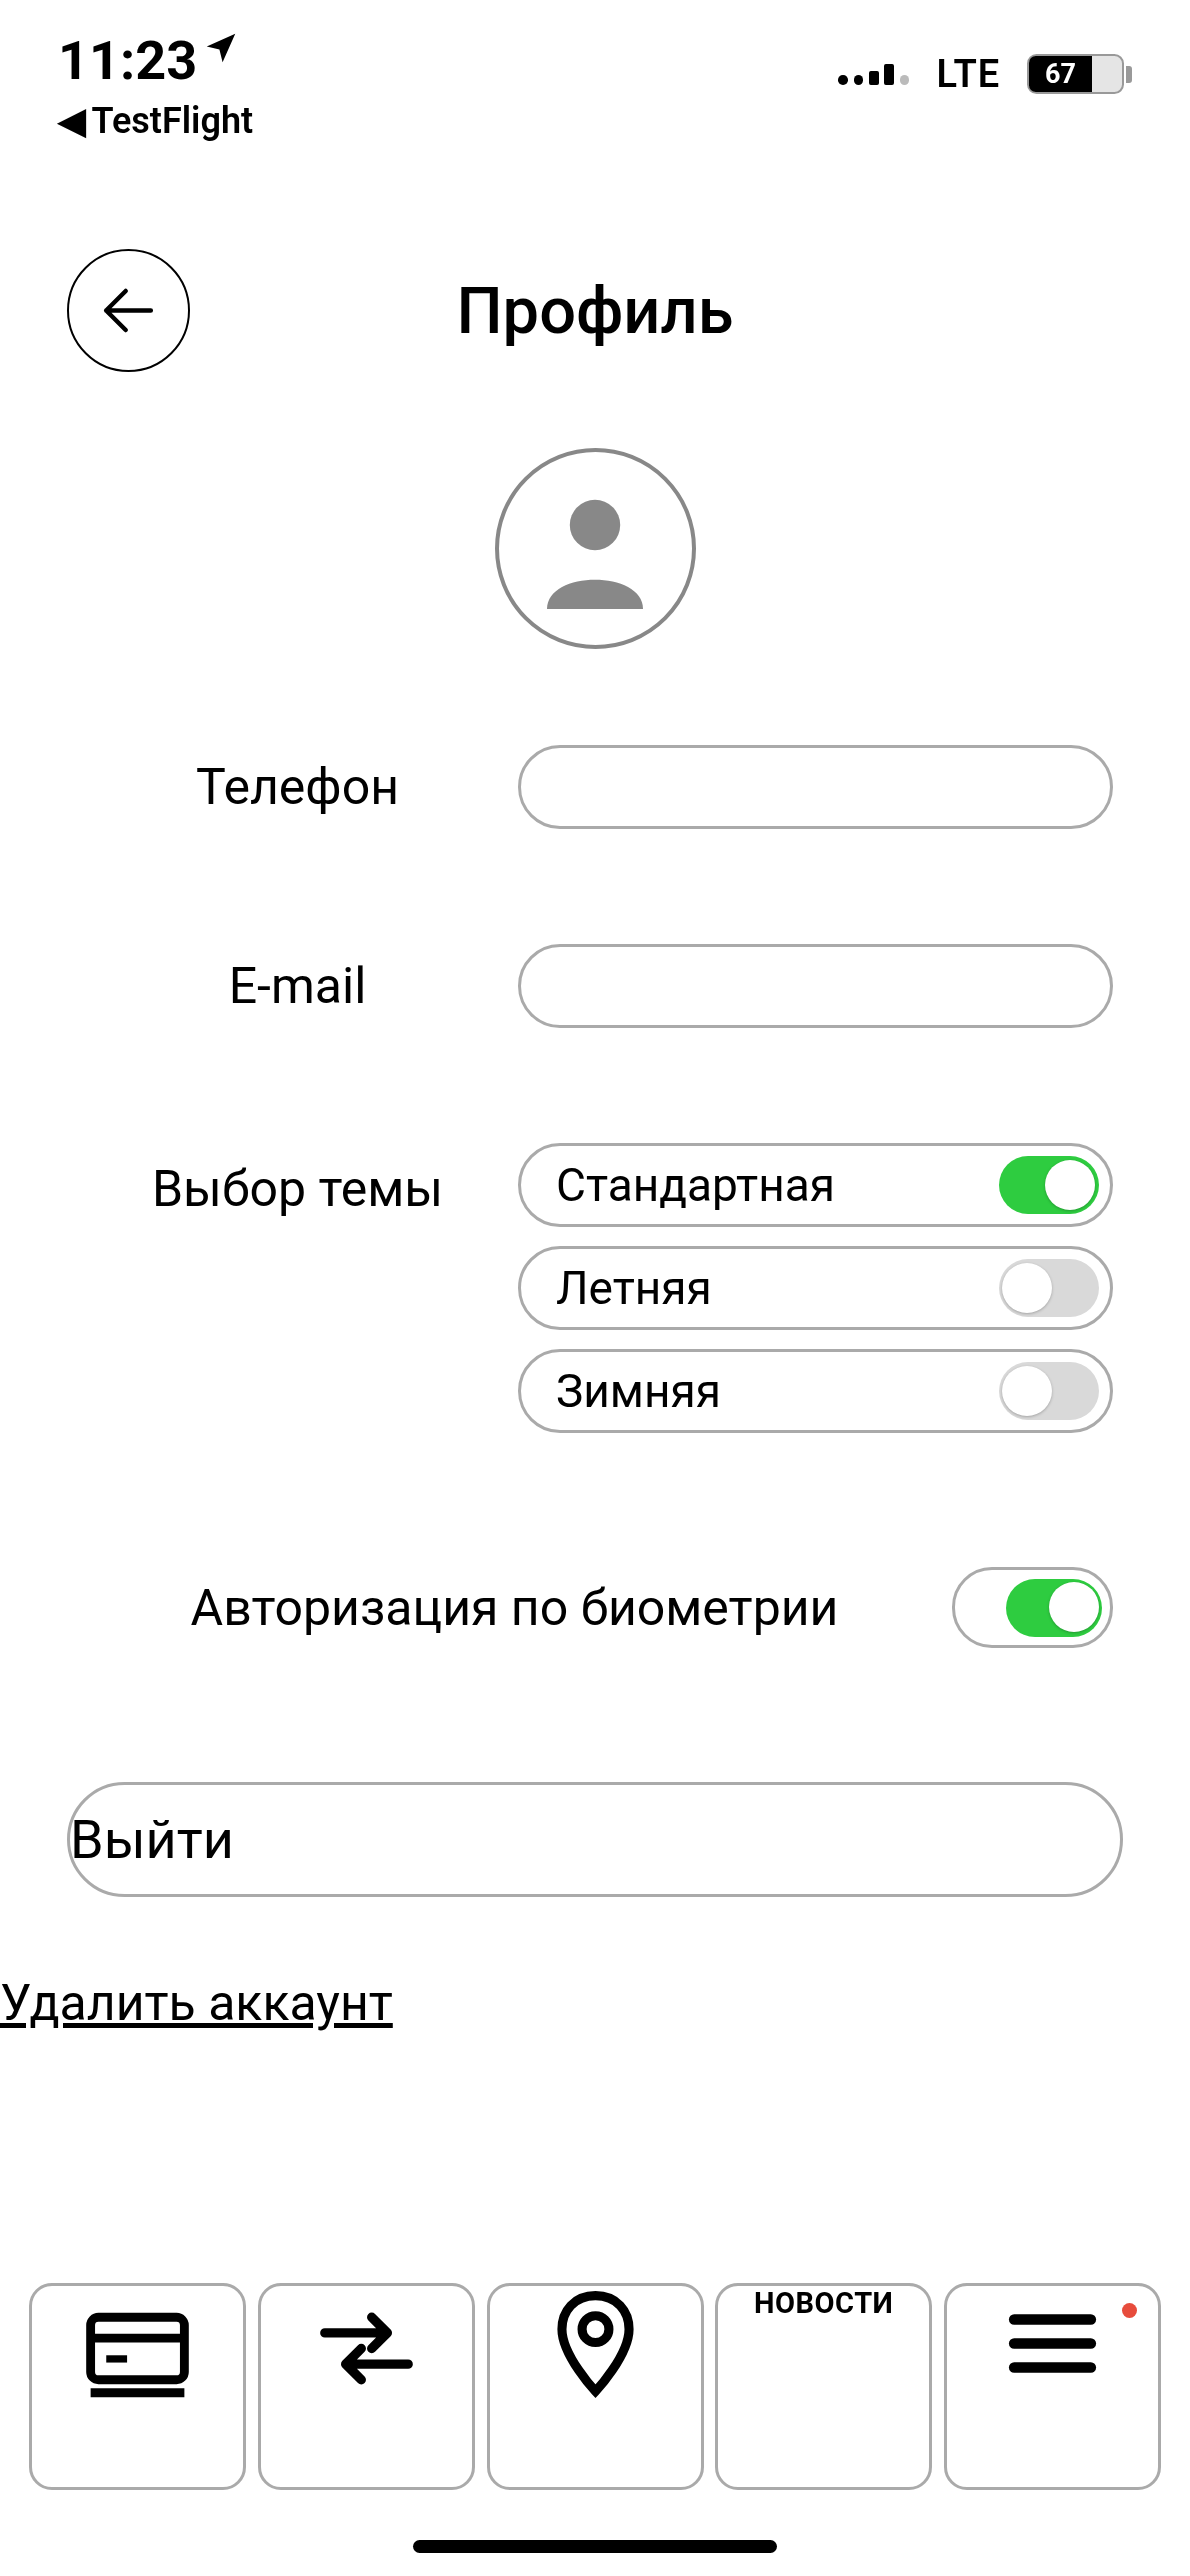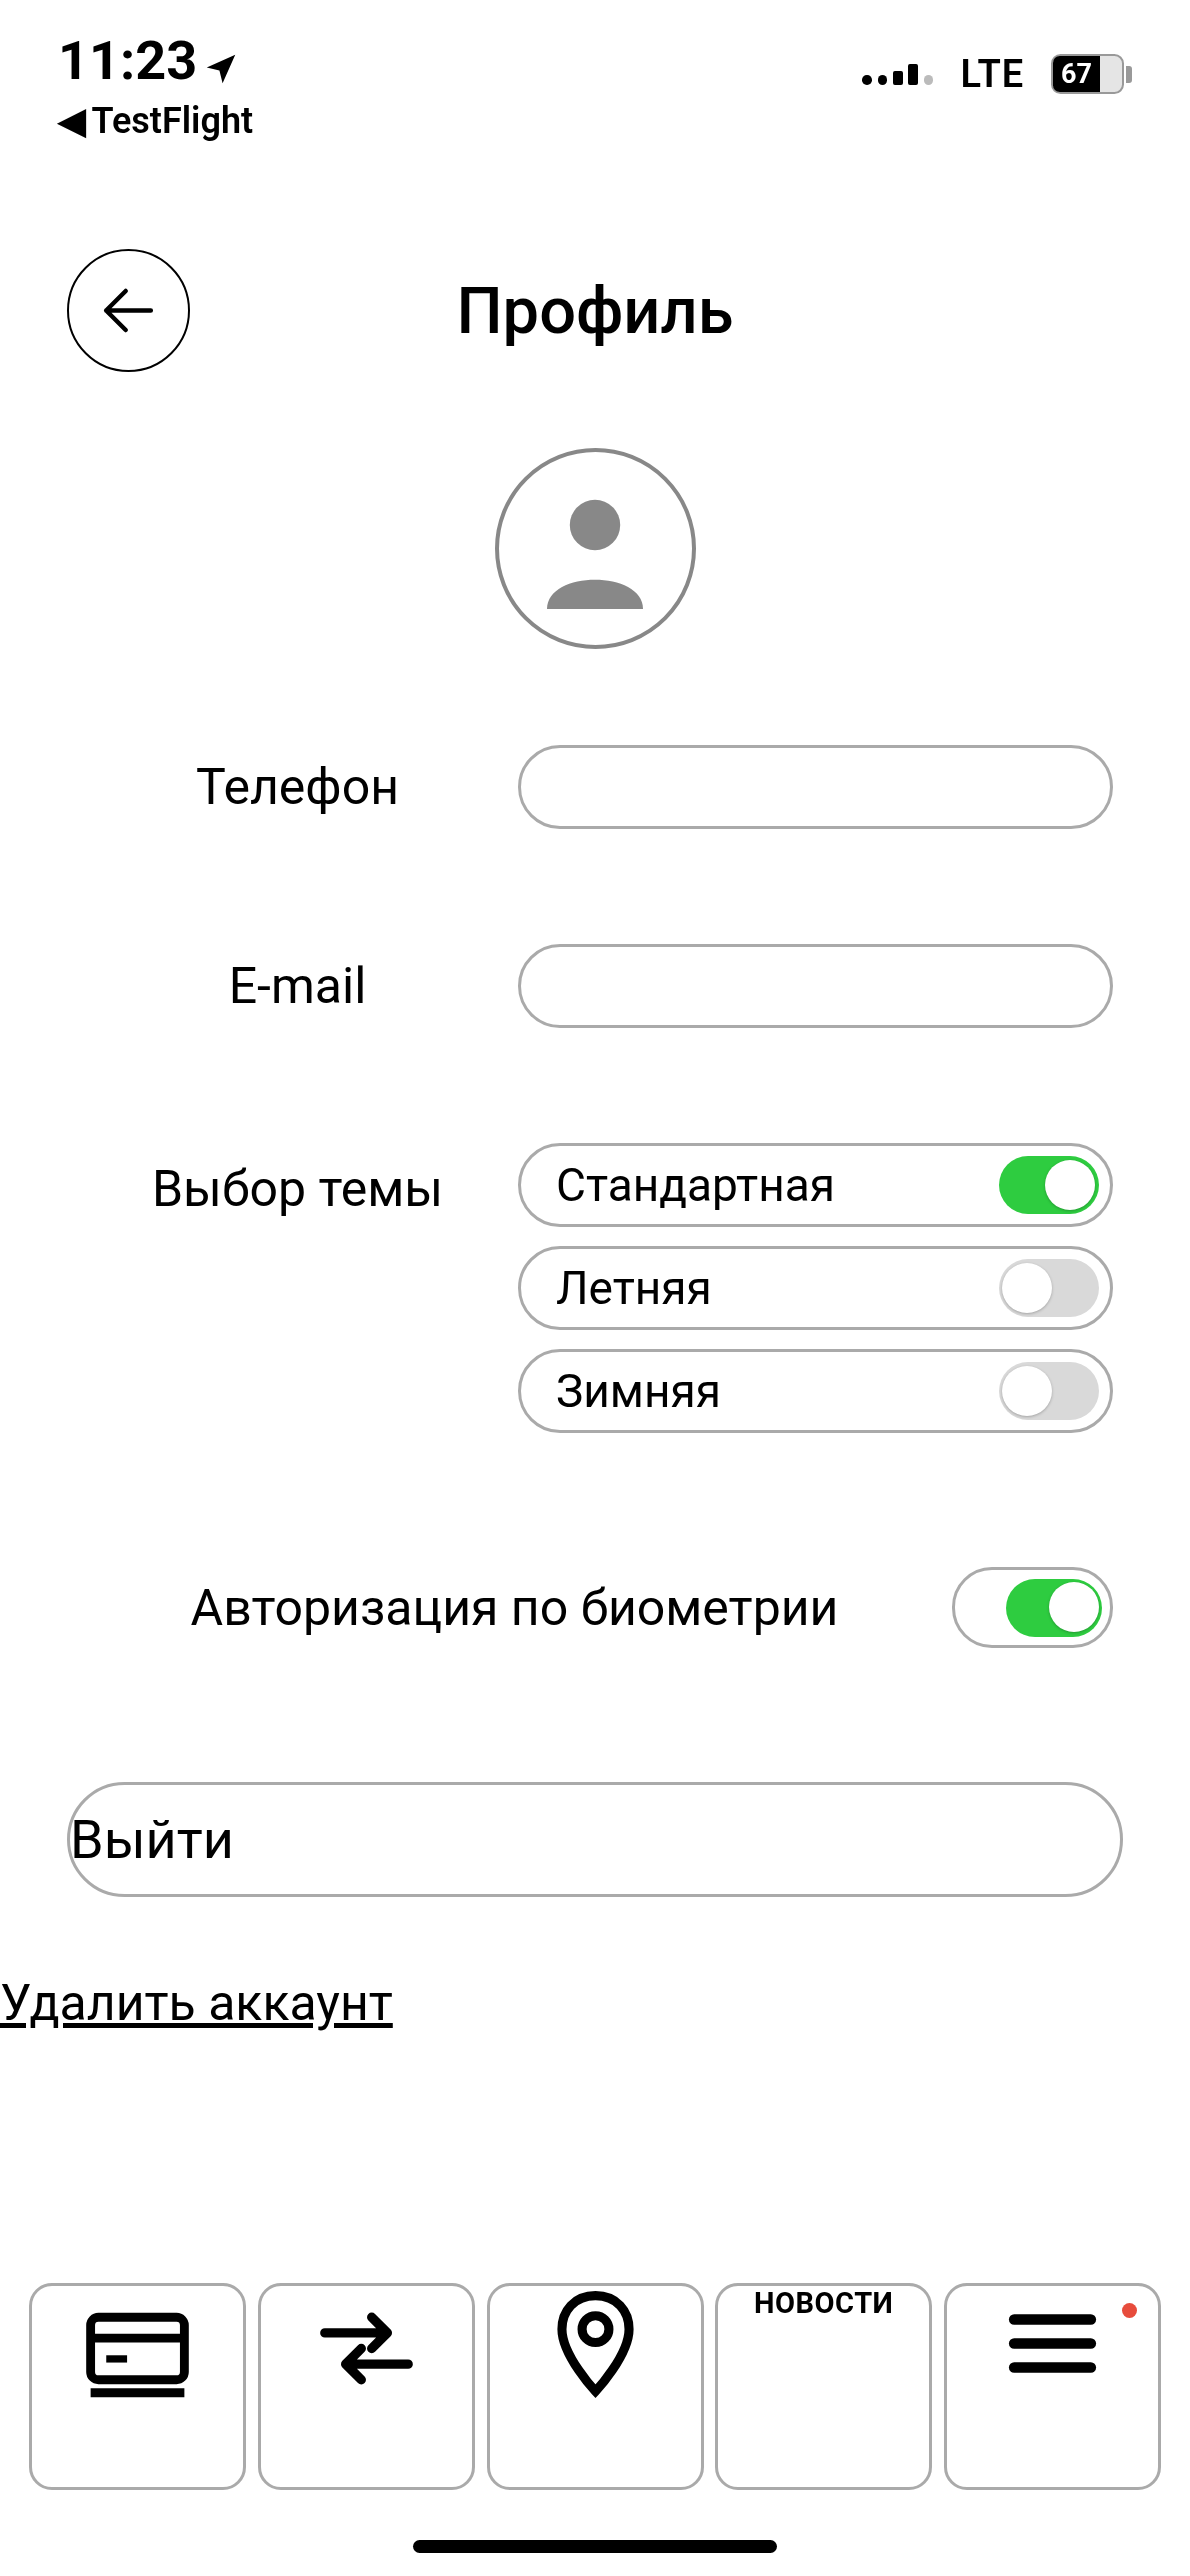--- a/index.html
+++ b/index.html
@@ -13,33 +13,33 @@
 
   
   .status-bar {
     display: flex;
     justify-content: space-between;
     align-items: flex-start;
     padding: 29px 58px 0 58px;
     height: 153px;
   }
   .status-left { display: flex; flex-direction: column; gap: 7.7px; }
-  .status-time-row { display:flex; align-items:flex-end; gap:5px; }
+  .status-time-row { display:flex; align-items:flex-start; gap:5px; }
   .status-time { font-size: 54px; font-weight: 700; }
   .status-back-app { font-size: 36px; font-weight: 600; display: flex; align-items: center; gap: 5.8px; }
   .status-right { display: flex; align-items: center; gap: 27px; margin-top: 23px; }
   .signal-dots { display:flex; gap:5.8px; align-items:flex-end; }
   .signal-dots .dot { width:9.6px; height:9.6px; background:#000; border-radius:50%; }
   .signal-dots .bar { width:9.6px; background:#000; border-radius:1.9px; }
   .lte { font-size: 38px; font-weight: 600; letter-spacing: 1px; }
   .battery {
     display:inline-flex; align-items:center;
   }
   .battery-body {
-    width: 73px; height: 40px; border: 2.9px solid #999; border-radius: 9.6px;
+    width: 97px; height: 40px; border: 2.9px solid #999; border-radius: 9.6px;
     position: relative; background:#e5e5e5;
     display:flex; align-items:flex-end;
   }
   .battery-fill {
     height: 100%; background:#000; border-radius: 6.7px 0 0 6.7px;
     display:flex; align-items:center; justify-content:center;
     color:#fff; font-size:27px; font-weight:700;
   }
   .battery-tip { width:5.8px; height:17px; background:#999; border-radius:0 2.9px 2.9px 0; margin-left:1.9px; }
 

